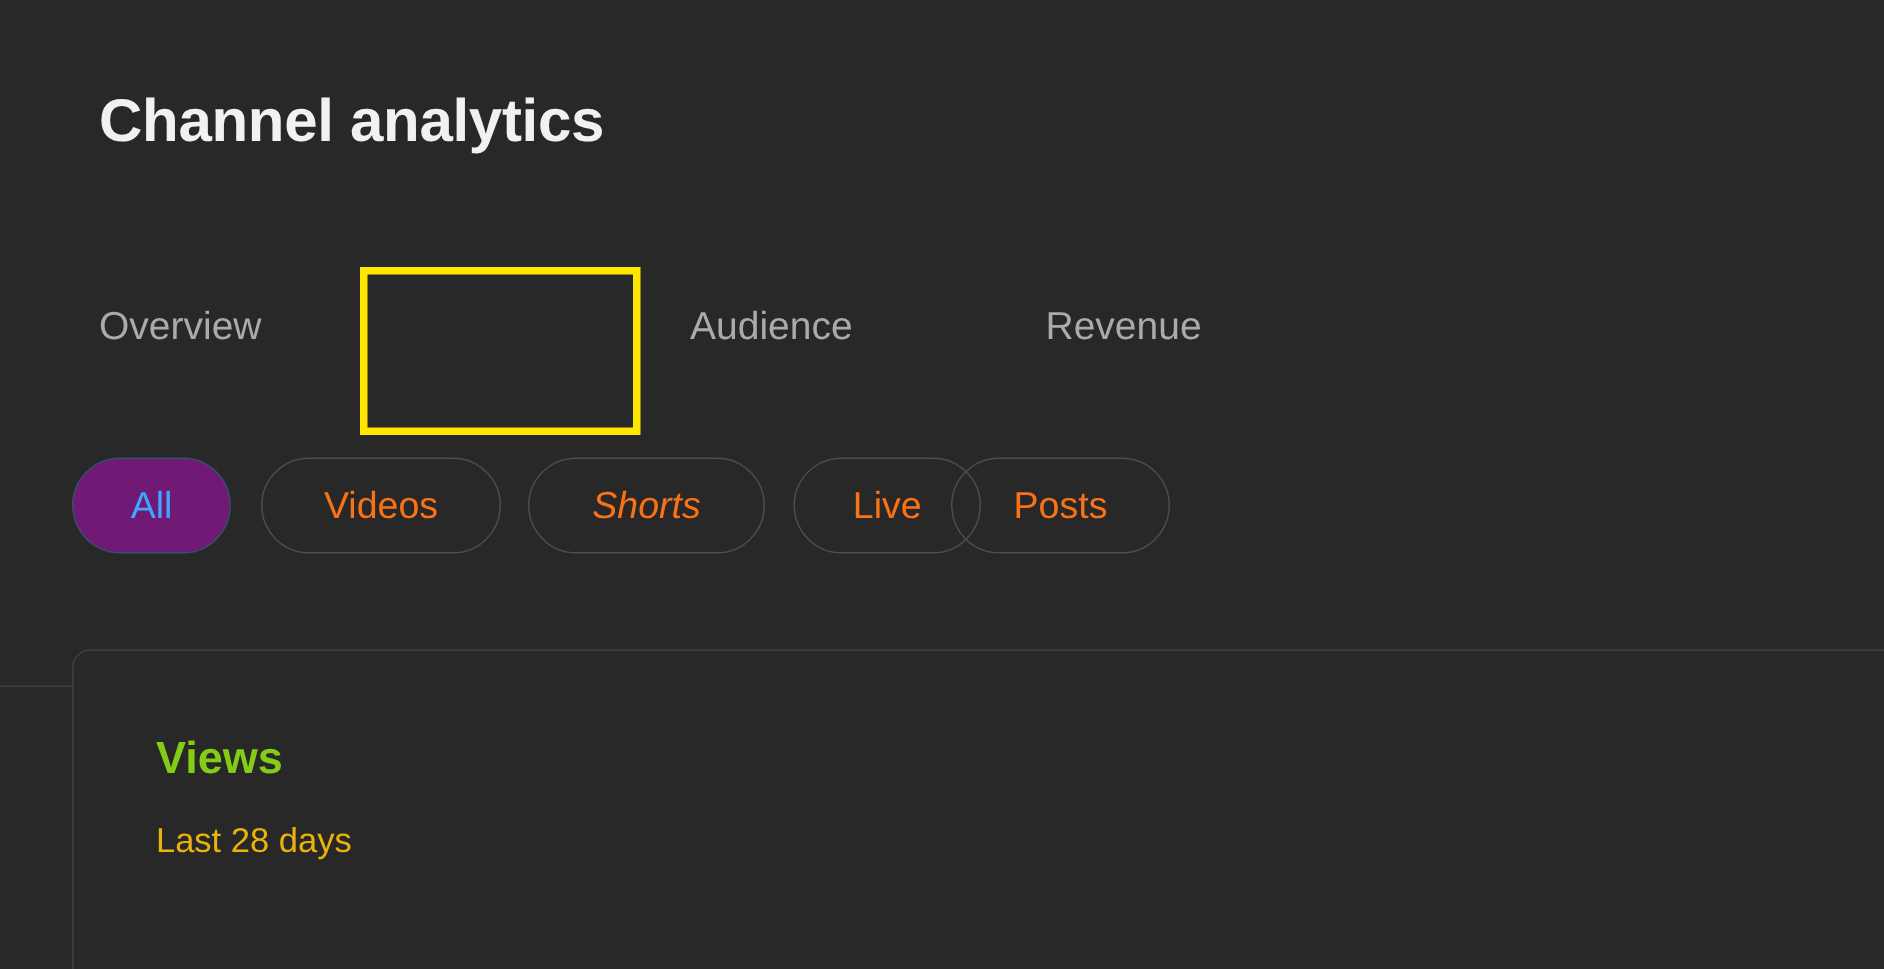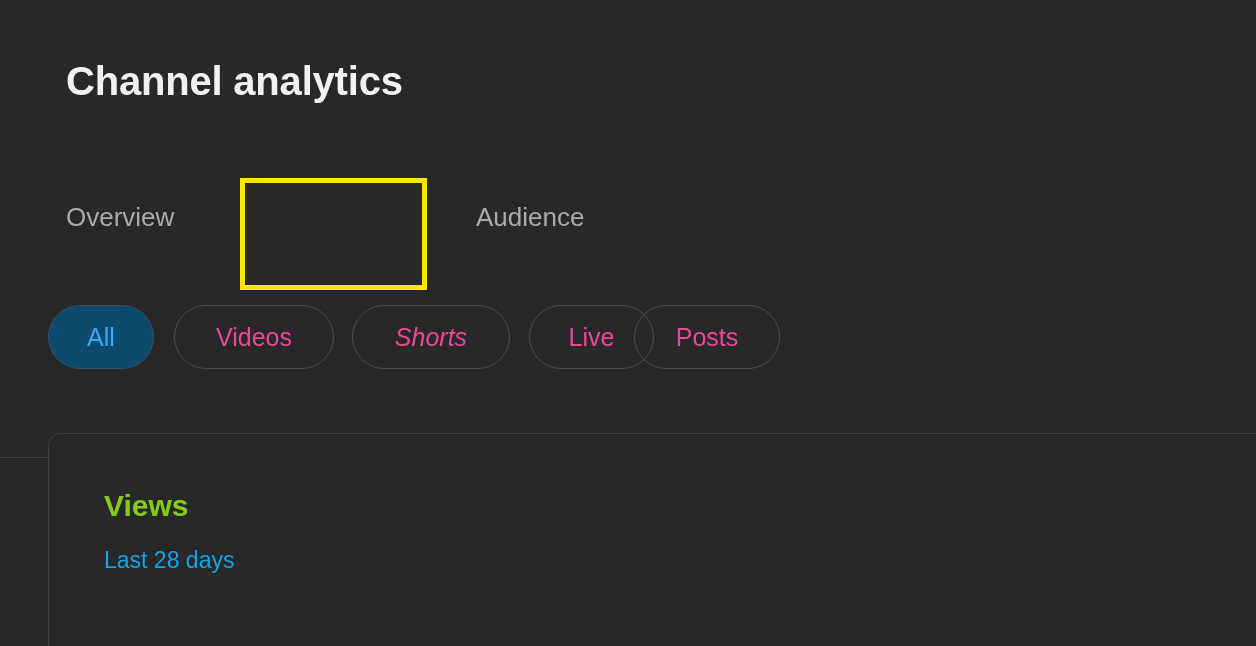--- a/index.html
+++ b/index.html
@@ -68,21 +68,21 @@
     position: absolute;
     bottom: -6px;
     left: 0;
     height: 13px;
     border-radius: 7px;
     background: #3ea6ff;
   }
 
   #tab-overview { left: 66px; width: 128px; }
   #tab-content  { left: 282px; width: 110px; }
-  #tab-audience { left: 476px; width: 130px; }
+  #tab-audience { left: 460px; width: 130px; }
   #tab-revenue  { left: 697px; width: 120px; }
   #tab-research { left: 903px; width: 126px; }
 
   #tab-content .tab-underline { left: 1px; width: 108px; }
 
   
   .highlight-box {
     position: absolute;
     left: 240px;
     top: 178px;
@@ -101,33 +101,33 @@
     top: 305px;
     height: 64px;
   }
   .chip {
     position: absolute;
     top: 0;
     height: 64px;
     border-radius: 32px;
     border: 1px solid #4d4d4d;
     background: transparent;
-    color: #ec4899;
+    color: #f97316;
     font-size: 25px;
     font-family: "Liberation Sans", sans-serif;
     display: flex;
     align-items: center;
     justify-content: center;
     box-sizing: border-box;
     cursor: pointer;
     white-space: nowrap;
     padding: 0;
   }
   .chip.selected {
-    background: #0c4a6e;
+    background: #701a75;
     border-color: #34506f;
     color: #3ea6ff;
     text-align: right;
   }
   #chip-all    { left: 48px;  width: 106px; }
   #chip-videos { left: 174px; width: 160px; }
   #chip-shorts { left: 352px; width: 158px; font-style: italic; }
   #chip-live   { left: 529px; width: 125px; align-items: center; }
   #chip-posts  { left: 634px; width: 146px; }
 
@@ -151,41 +151,44 @@
     font-weight: bold;
     color: #84cc16;
     line-height: 36px;
     white-space: nowrap;
   }
   .card-subtitle {
     position: absolute;
     left: 55px;
     top: 112px;
     font-size: 23px;
-    color: #0ea5e9;
+    color: #eab308;
     line-height: 28px;
     white-space: nowrap;
   }
 </style>
 </head>
 <body>
 
 <div class="page-title">Channel analytics</div>
 
 <div class="tabbar">
 
   <div class="tab" id="tab-overview">
     <span class="tab-label">Overview</span>
   </div>
 
 
   <div class="tab" id="tab-audience">
     <span class="tab-label">Audience</span>
   </div>
 
+  <div class="tab" id="tab-revenue">
+    <span class="tab-label">Revenue</span>
+  </div>
 
 
   <div class="tabbar-divider"></div>
 </div>
 
 <div class="highlight-box"></div>
 
 <div class="chip-row">
   <div class="chip selected" id="chip-all">
     <span>All</span>

